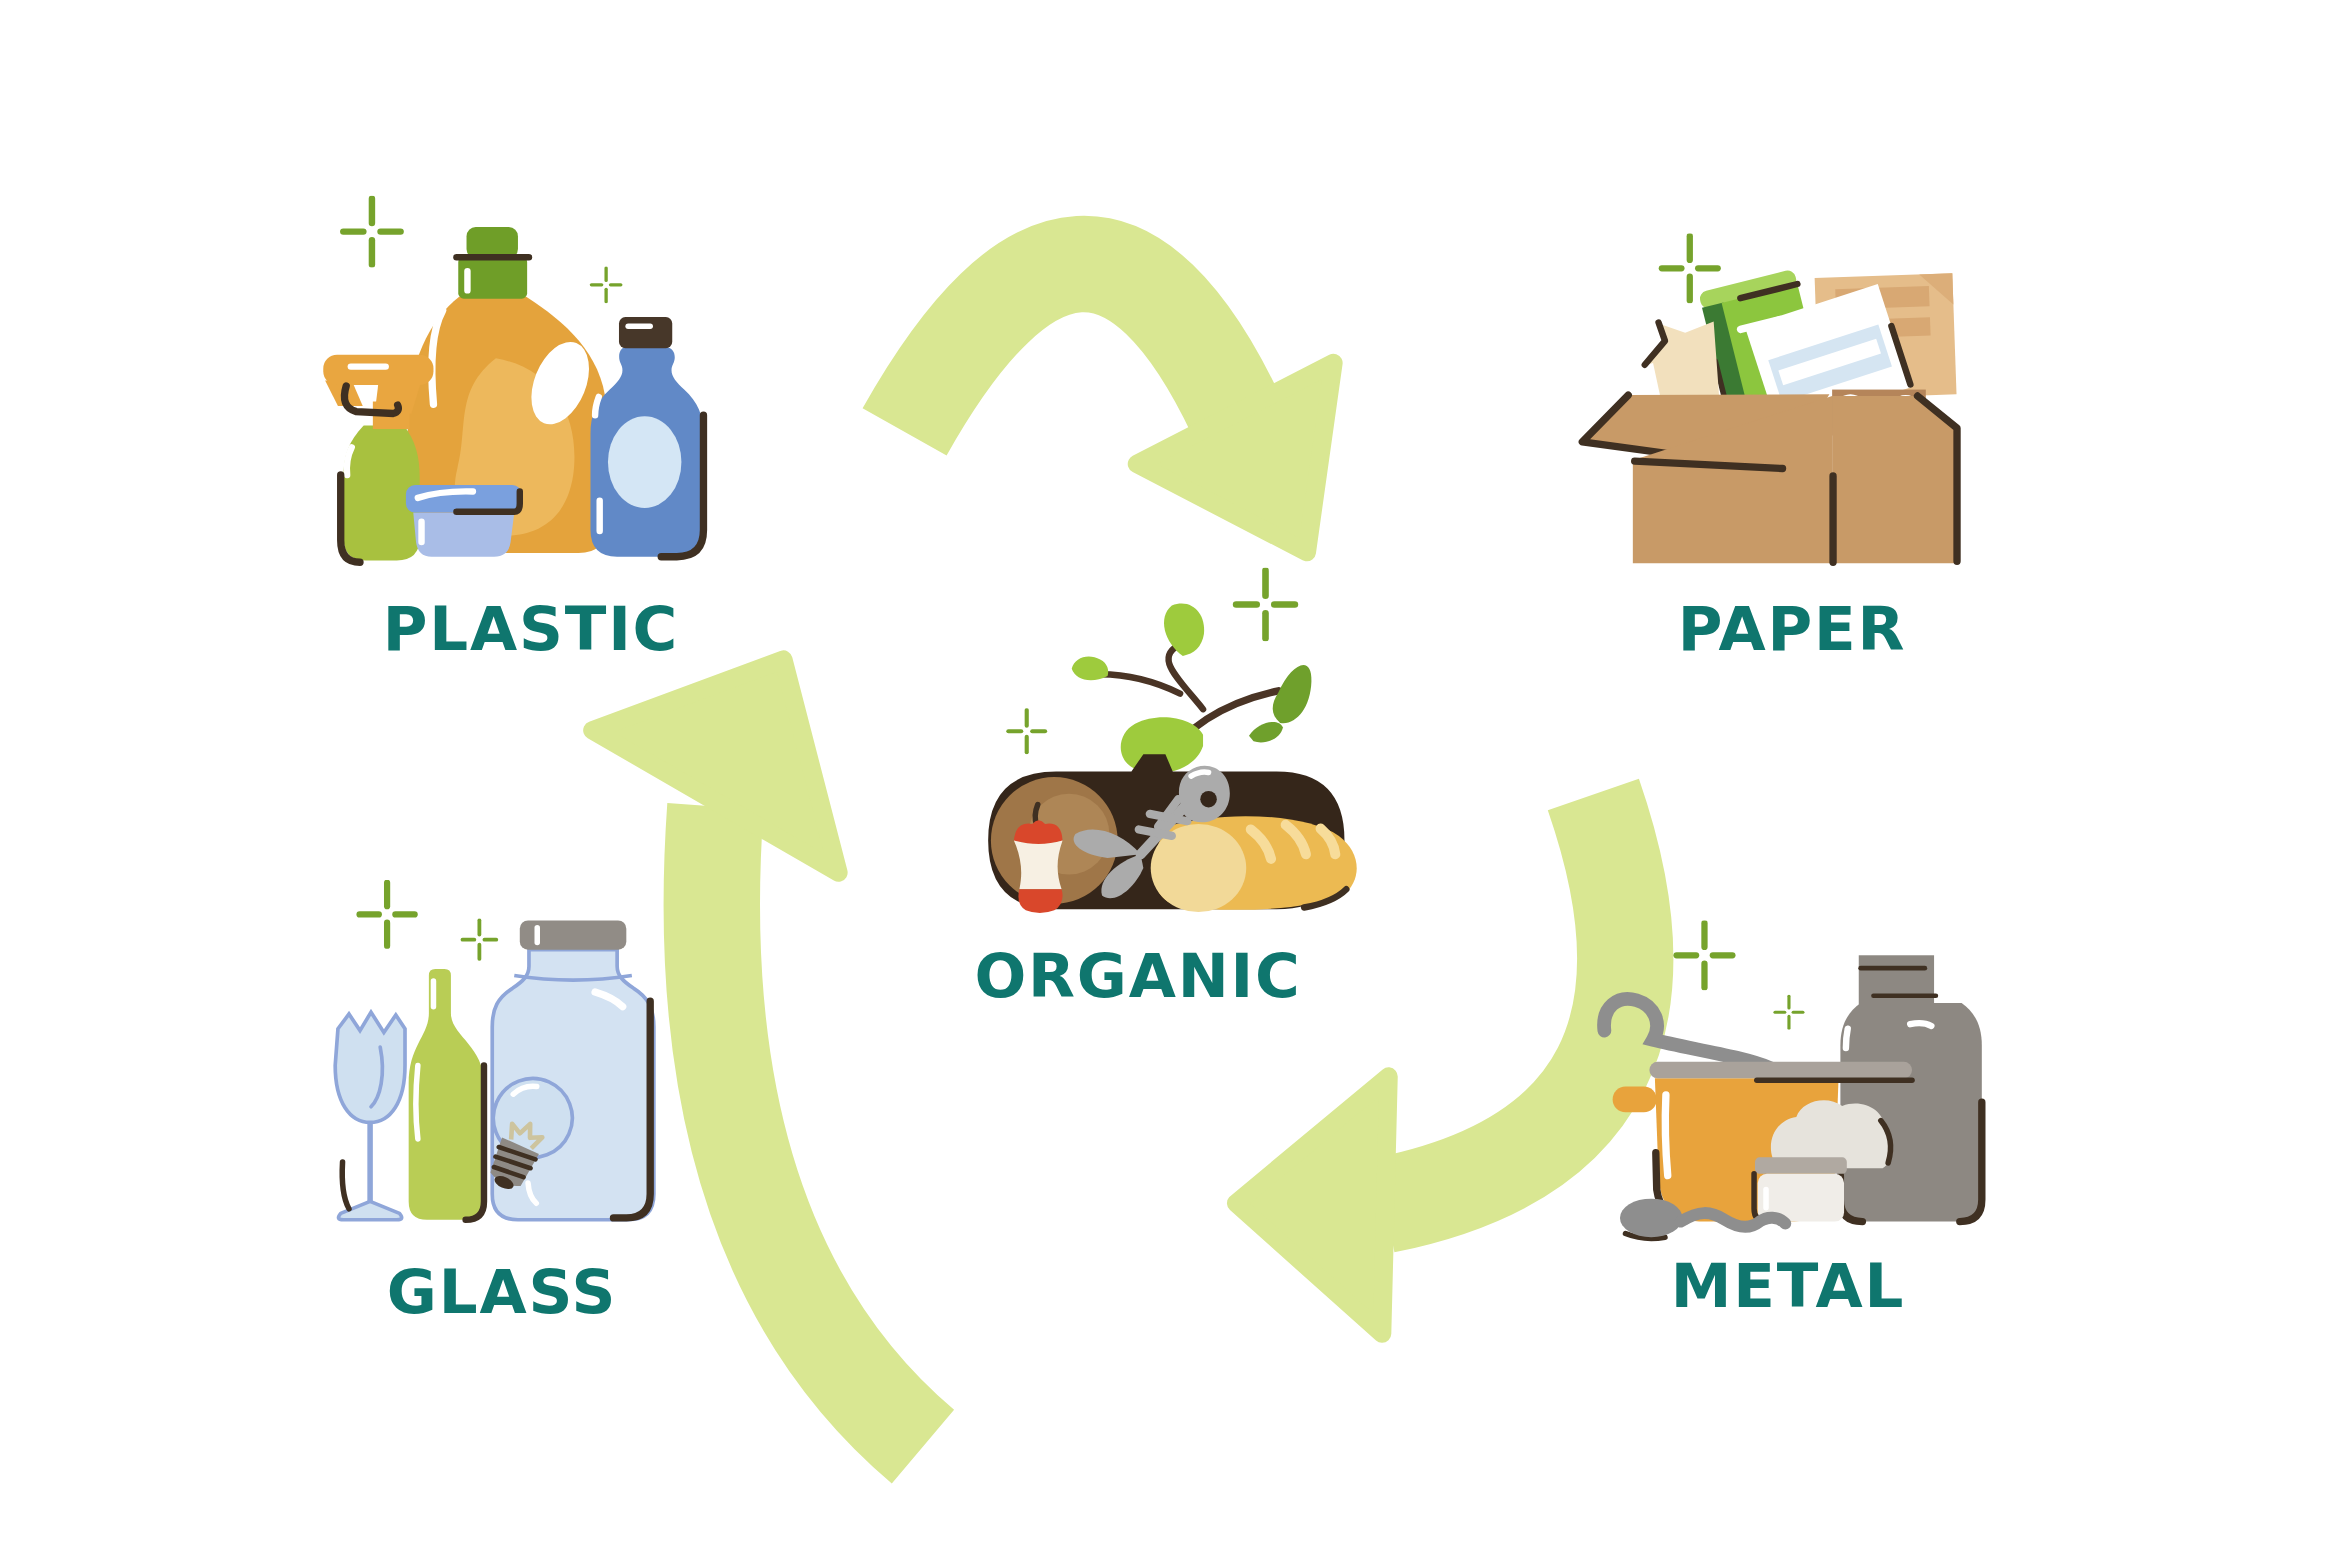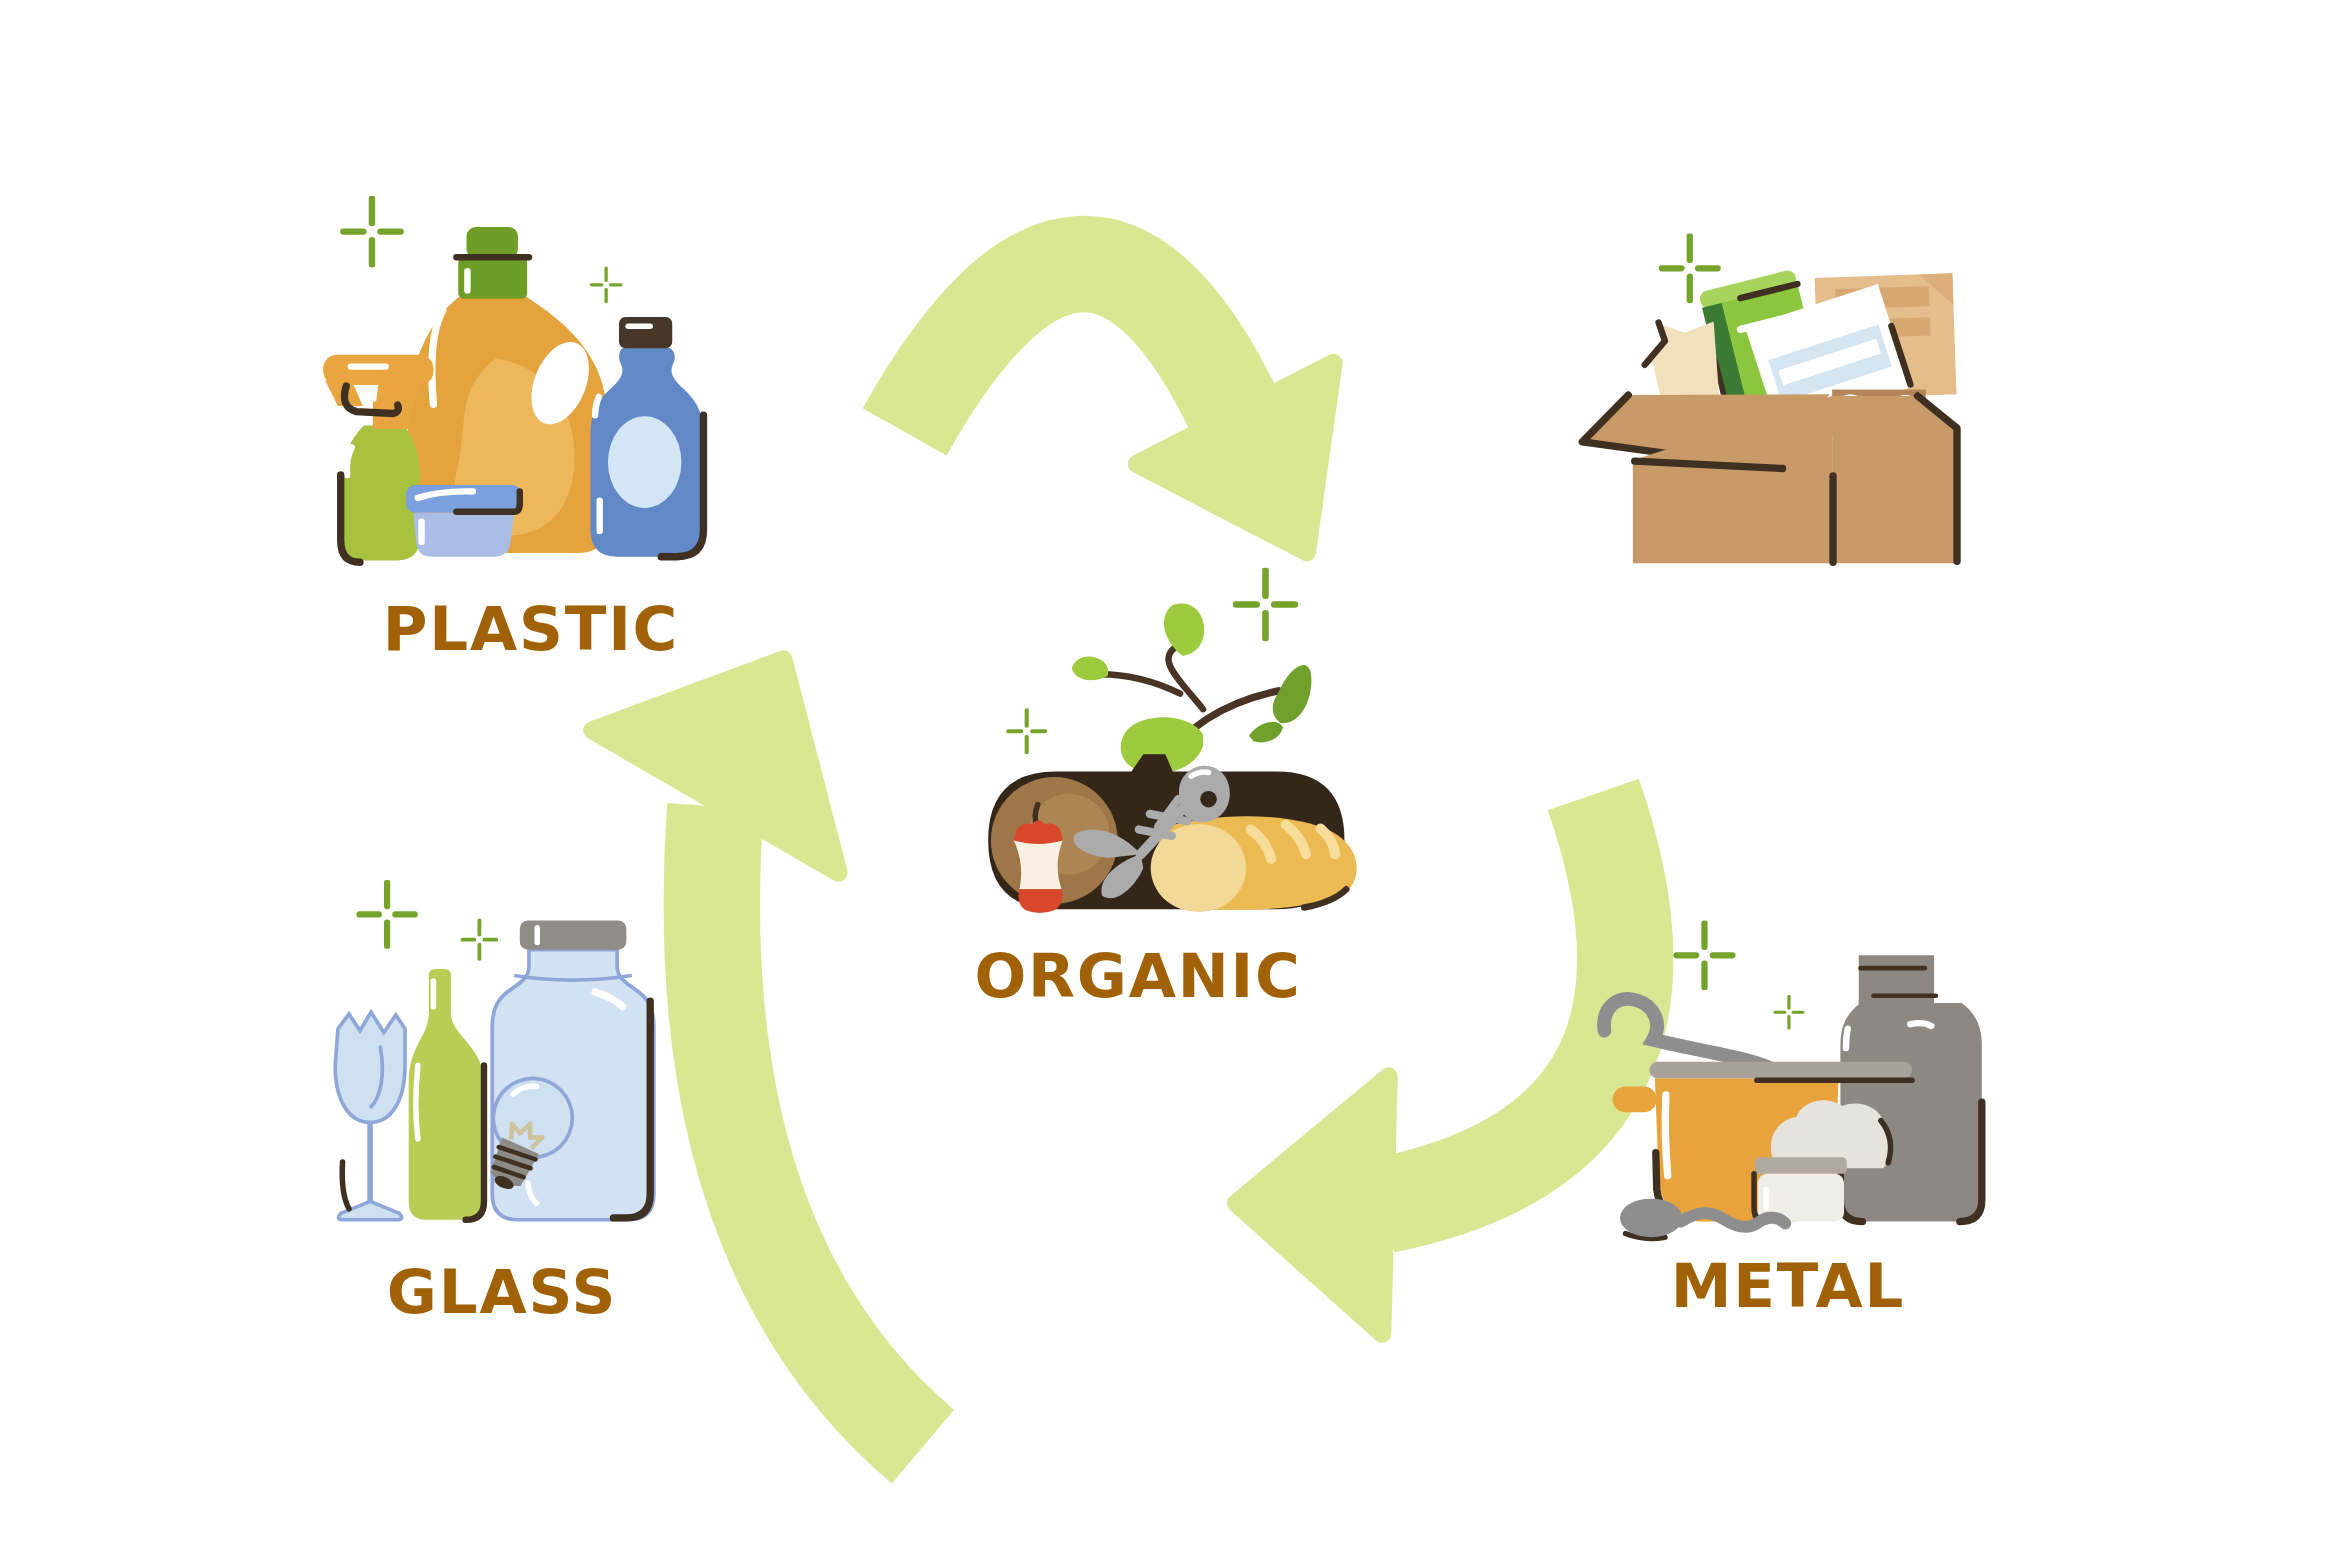--- a/index.html
+++ b/index.html
@@ -6,21 +6,21 @@
   body{width:2351px;height:1568px;overflow:hidden;position:relative;
        font-family:"DejaVu Sans","Liberation Sans",sans-serif;}
   .canvas{position:absolute;left:0;top:0;width:2351px;height:1568px;}
   svg{position:absolute;left:0;top:0;}
   .cat-label{
     position:absolute;
     transform:translate(-50%,-50%);
     font-weight:700;
     font-size:61px;
     letter-spacing:1.8px;
-    color:#a16207;
+    color:#0f766e;
     white-space:nowrap;
   }
 </style>
 </head>
 <body>
 
 <div class="canvas">
 
 <svg width="2351" height="1568" viewBox="0 0 2560 1707">
   <defs>
@@ -273,18 +273,19 @@
 
     <g>
       <path d="M 1770 1343 Q 1790 1351 1813 1347" stroke="#3f3022" stroke-width="6" stroke-linecap="round" fill="none"></path>
       <ellipse cx="1798" cy="1326" rx="34" ry="21" fill="#8e8e8e"></ellipse>
       <path d="M 1830 1330 C 1850 1318 1862 1318 1878 1328 C 1894 1338 1906 1338 1916 1330 C 1924 1324 1936 1324 1944 1332" stroke="#8e8e8e" stroke-width="13" stroke-linecap="round" fill="none"></path>
     </g>
   </g>
 </svg>
 
   <div class="cat-label" style="left:531px;top:628px;">PLASTIC</div>
+  <div class="cat-label" style="left:1792px;top:628px;">PAPER</div>
   <div class="cat-label" style="left:1138px;top:975px;">ORGANIC</div>
   <div class="cat-label" style="left:1788px;top:1285px;">METAL</div>
   <div class="cat-label" style="left:502px;top:1291px;">GLASS</div>
 
 </div>
 
 
 </body></html>

